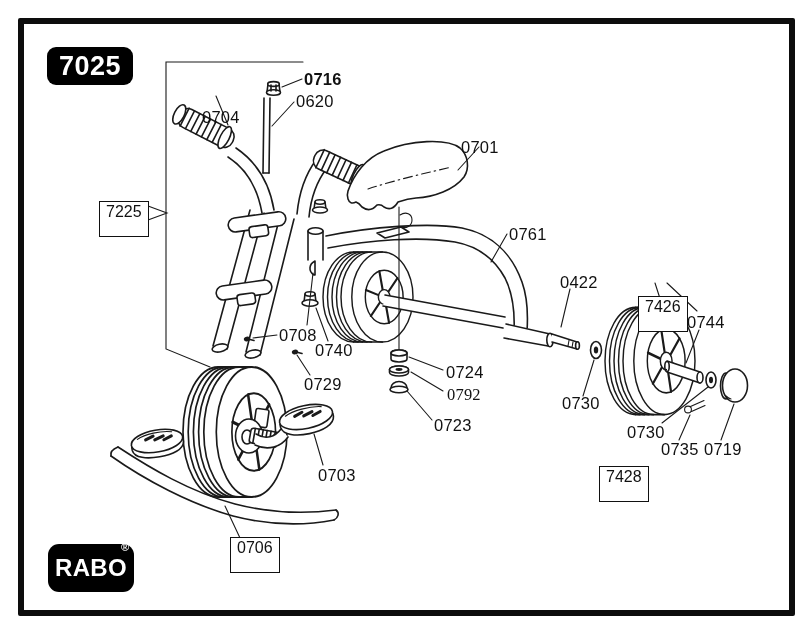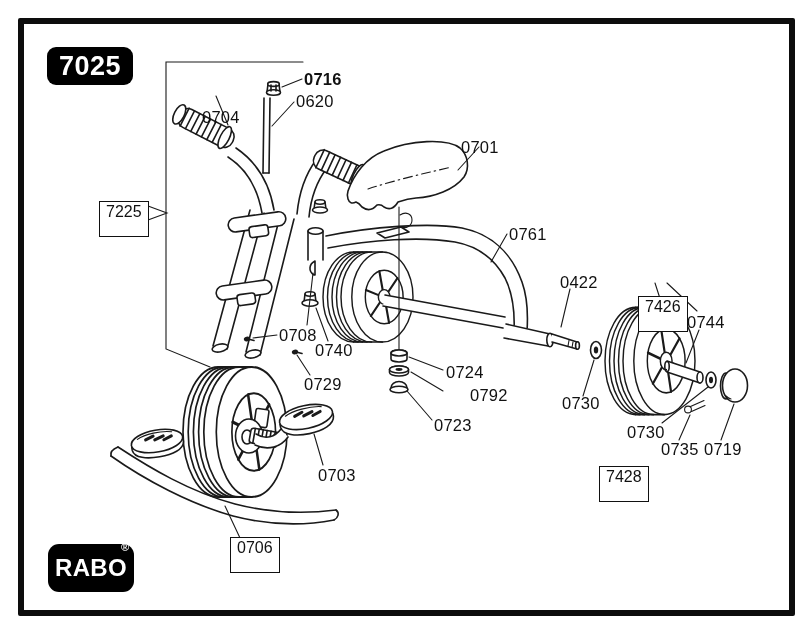--- a/index.html
+++ b/index.html
@@ -307,21 +307,21 @@
   <div class="lbl" style="left:304px;top:71px;font-weight:bold;">0716</div>
   <div class="lbl" style="left:296px;top:93px;">0620</div>
   <div class="lbl" style="left:461px;top:139px;">0701</div>
   <div class="lbl" style="left:509px;top:226px;">0761</div>
   <div class="lbl" style="left:560px;top:274px;">0422</div>
   <div class="lbl" style="left:687px;top:314px;">0744</div>
   <div class="lbl" style="left:279px;top:327px;">0708</div>
   <div class="lbl" style="left:315px;top:342px;">0740</div>
   <div class="lbl" style="left:304px;top:376px;">0729</div>
   <div class="lbl" style="left:446px;top:364px;">0724</div>
-  <div class="lbl" style="left:470px;top:387px;">0792</div>
+  <div class="lbl" style="left:447px;top:387px;font-family:Liberation Serif, serif;">0792</div>
   <div class="lbl" style="left:434px;top:417px;">0723</div>
   <div class="lbl" style="left:562px;top:395px;">0730</div>
   <div class="lbl" style="left:627px;top:424px;">0730</div>
   <div class="lbl" style="left:661px;top:441px;">0735</div>
   <div class="lbl" style="left:704px;top:441px;">0719</div>
   <div class="lbl" style="left:318px;top:467px;">0703</div>
 
   <div class="boxlbl" style="left:99px;top:201px;">7225</div>
   <div class="boxlbl" style="left:638px;top:252px;margin-top:44px;">7426</div>
   <div class="boxlbl" style="left:599px;top:466px;">7428</div>

